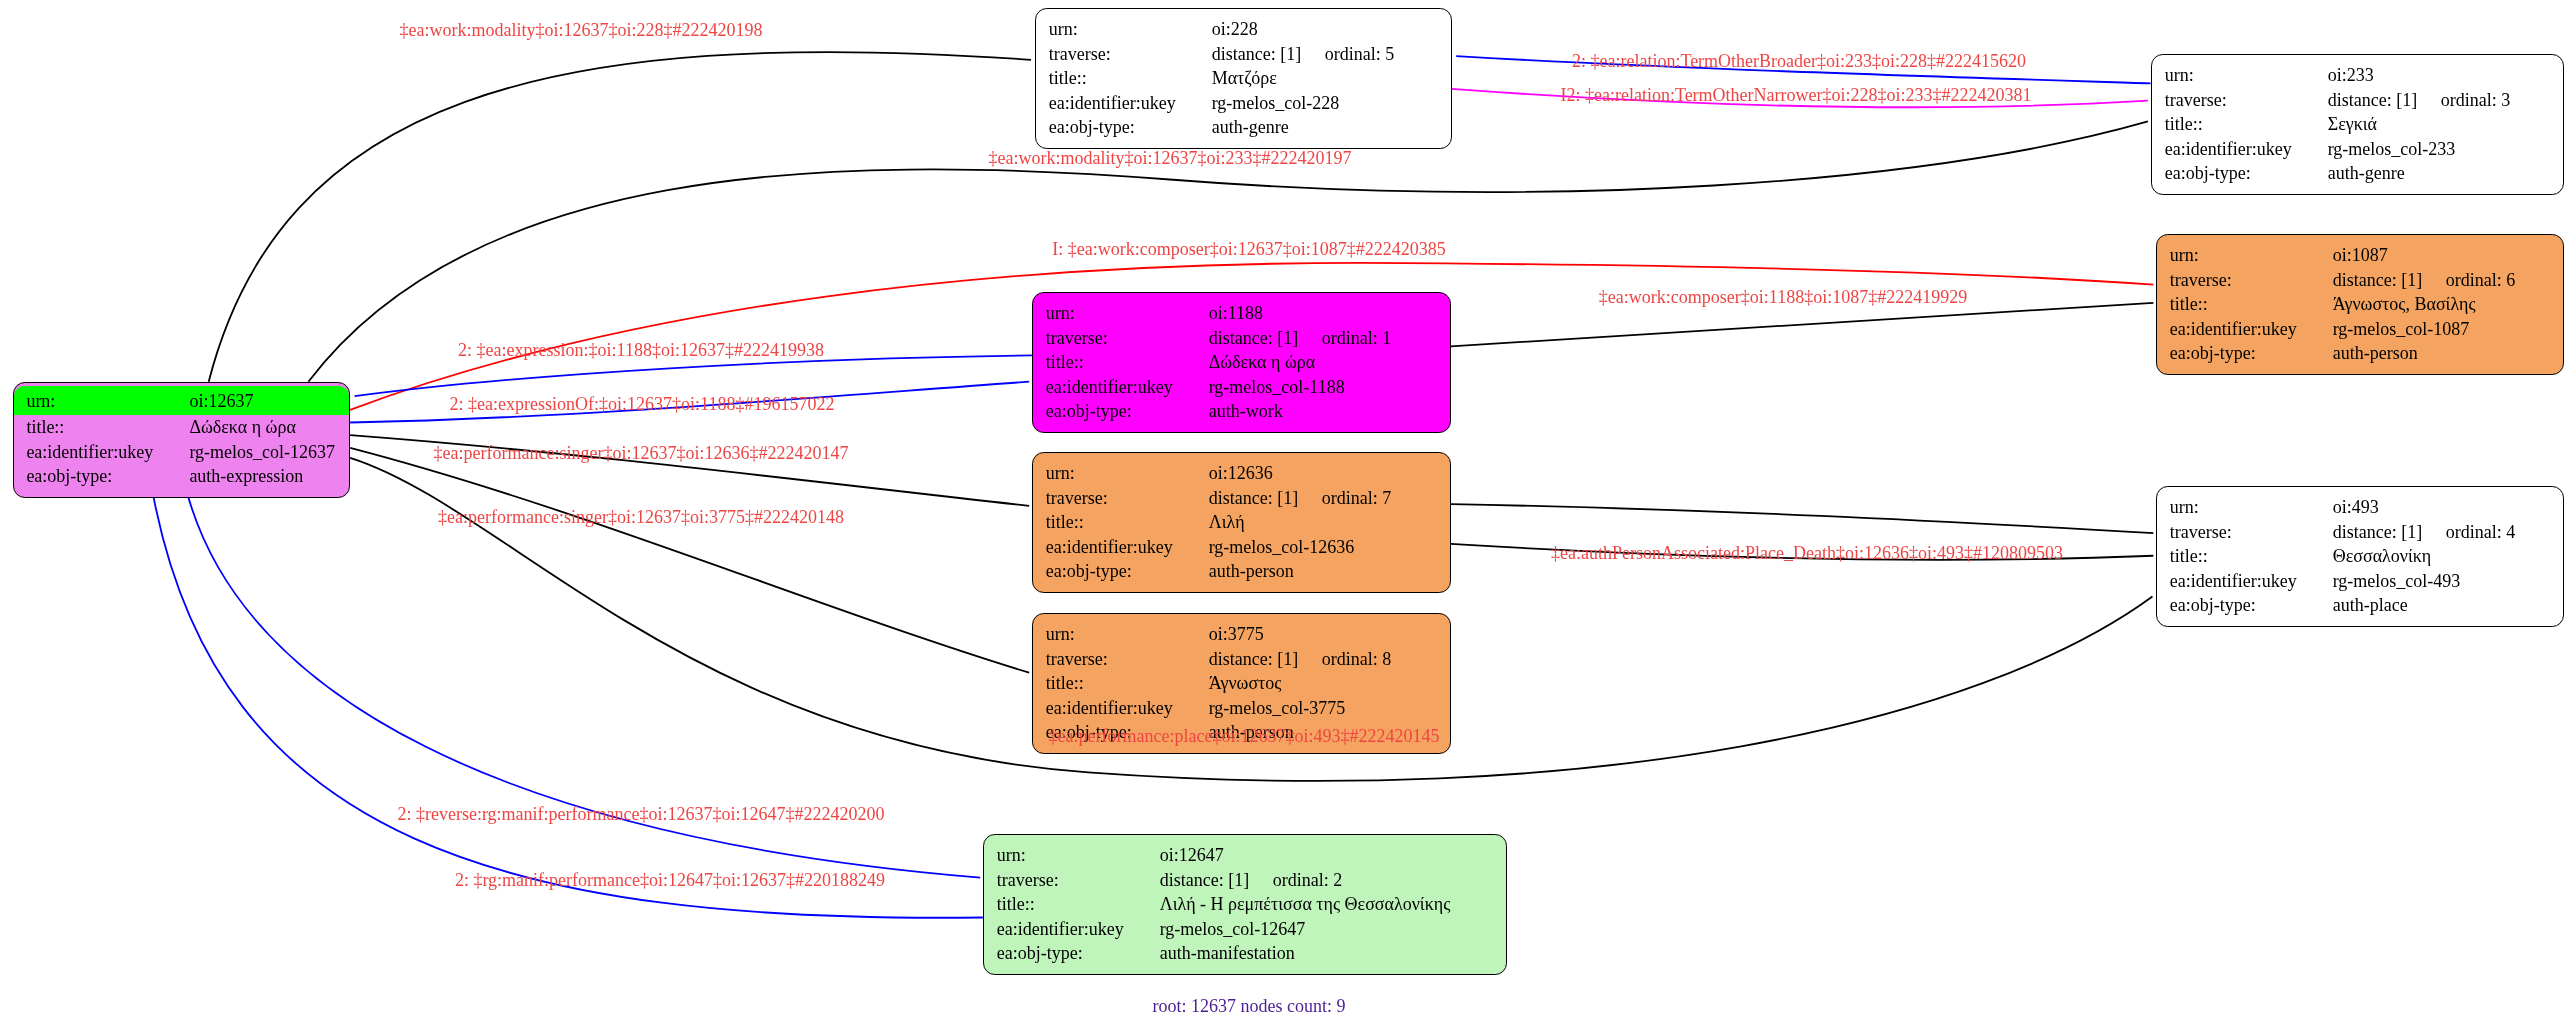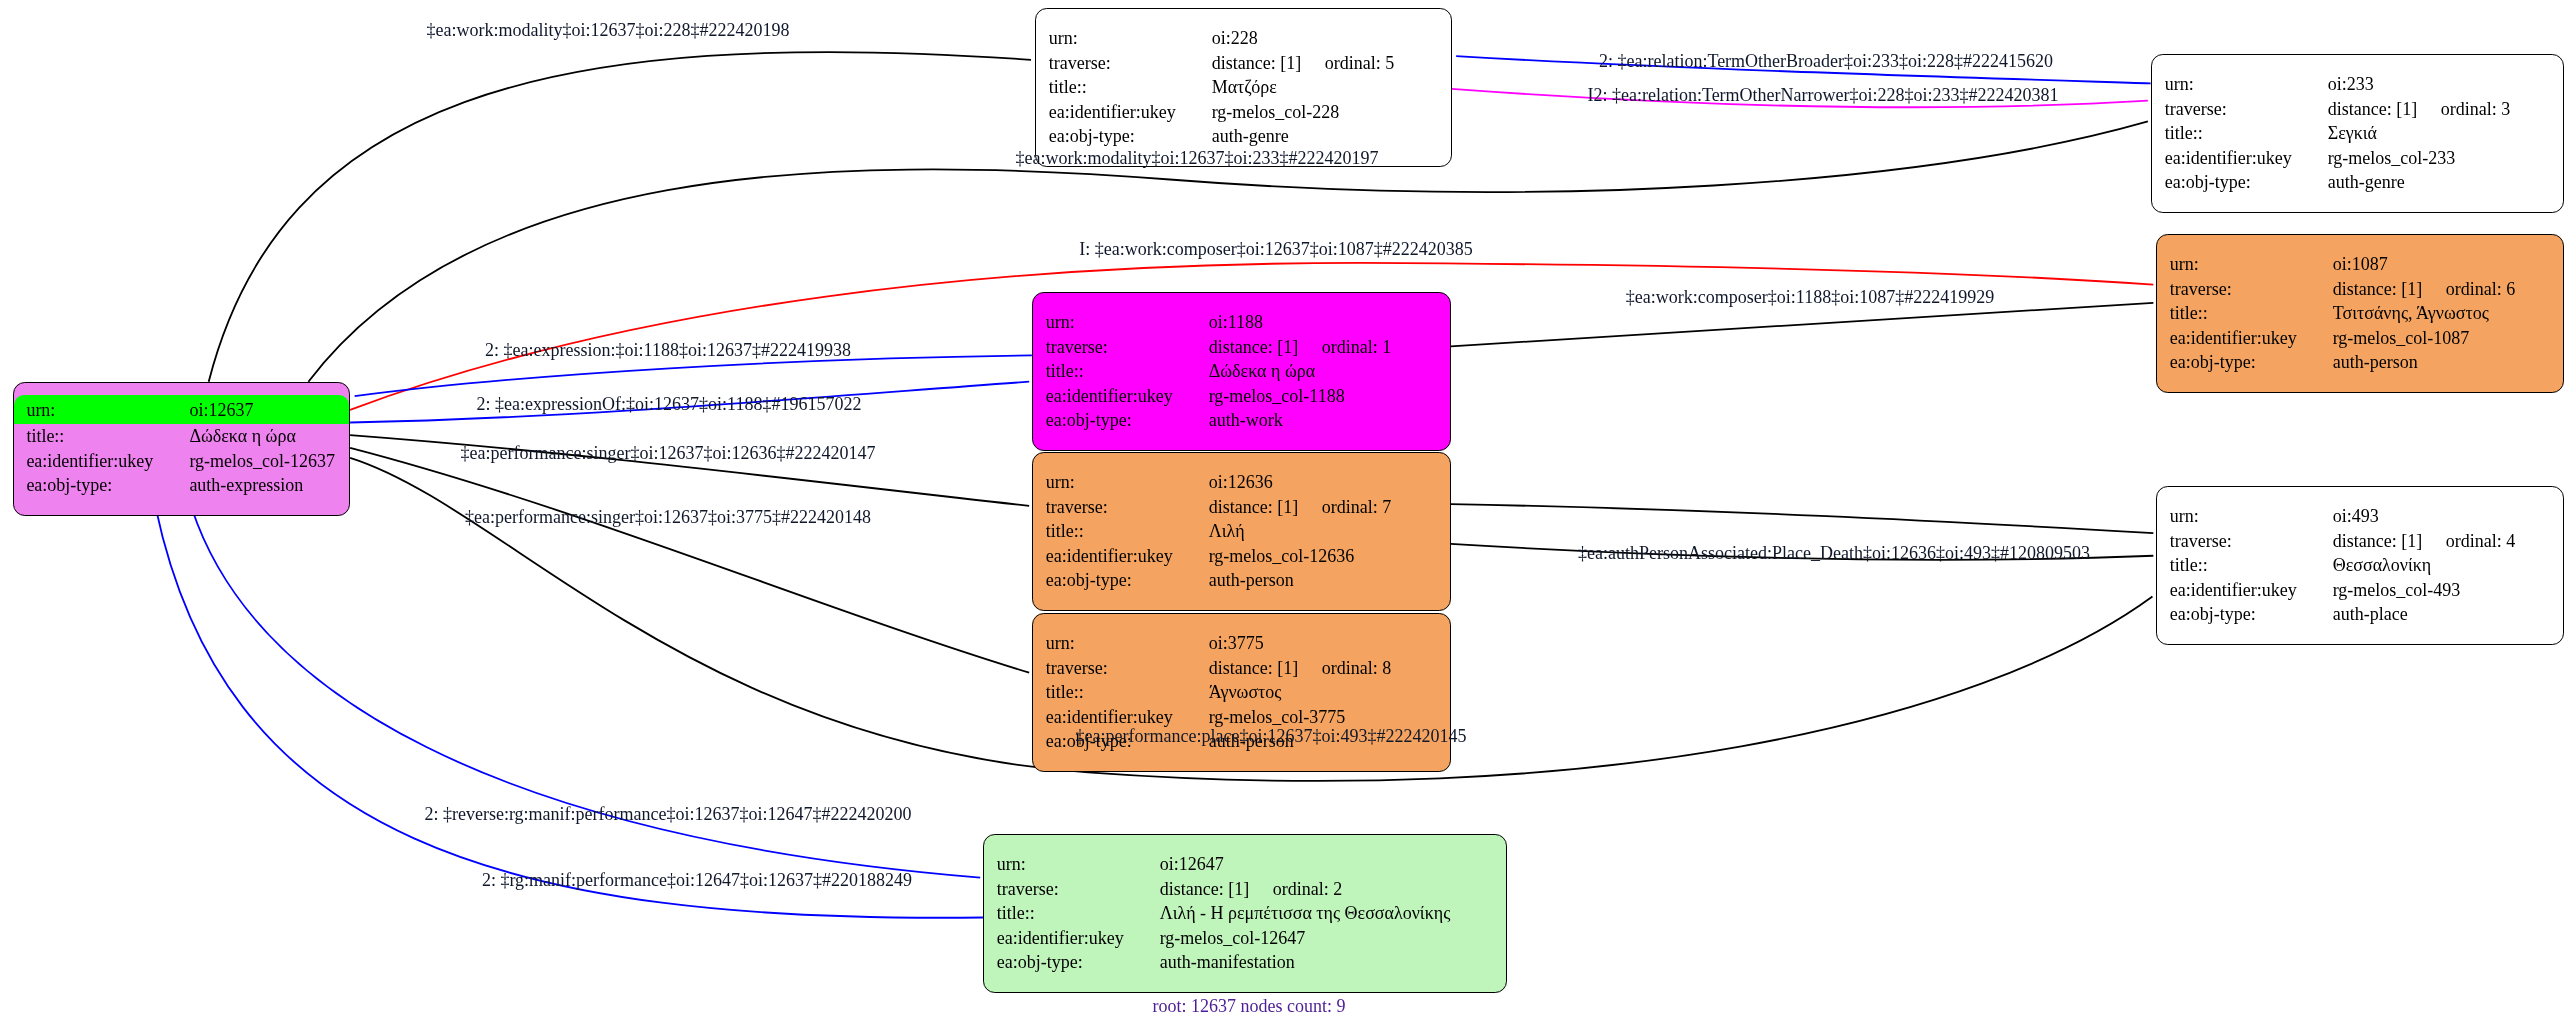--- a/index.html
+++ b/index.html
@@ -10,34 +10,34 @@
   .e-black{stroke:var(--edge-black);}
   .e-blue{stroke:var(--edge-blue);}
   .e-red{stroke:var(--edge-red);}
   .e-magenta{stroke:var(--edge-magenta);}
   .mh-black{fill:var(--edge-black);}
   .mh-blue{fill:var(--edge-blue);}
   .mh-red{fill:var(--edge-red);}
   .mh-magenta{fill:var(--edge-magenta);}
 
   .node{position:absolute;z-index:2;border:1.8px solid #000;border-radius:11.8px;
-        padding:17px 0;font-size:18px;box-sizing:border-box;background:#fff;}
+        padding:8px 0;font-size:18px;box-sizing:border-box;background:#fff;}
   .node .row{display:flex;align-items:baseline;height:24.5px;line-height:24.5px;padding:0 12.7px;white-space:nowrap;}
   .node .k{flex:0 0 163px;width:163px;}
   .node .ord{margin-left:23.6px;}
   .node.genre{background:var(--genre-fill);}
   .node.place{background:var(--place-fill);}
   .node.person{background:var(--person-fill);}
   .node.work{background:var(--work-fill);}
   .node.manifestation{background:var(--manifestation-fill);}
   .node.root{background:var(--root-fill);}
   .node.root .row-urn{background:var(--root-urn-fill);border-radius:10px 10px 0 0;margin-top:-5.4px;padding-top:3.6px;height:26px;}
 
   .edge-label{position:absolute;z-index:3;transform:translate(-50%,-50%);
-              white-space:nowrap;font-size:18px;color:#0f172a;margin-left:27px;}
+              white-space:nowrap;font-size:18px;color:#ef4444;}
   #caption{position:absolute;z-index:3;transform:translate(-50%,-50%);
            white-space:nowrap;font-size:18px;color:#4c1d95;}
 </style>
 </head>
 <body>
 
 <div id="canvas">
 
   <svg id="edge-layer" viewBox="0 0 2841 1135" xmlns="http://www.w3.org/2000/svg">
     <defs>
@@ -144,21 +144,21 @@
       <span class="k">urn:</span>
       <span class="v">oi:1087</span>
     </div>
     <div class="row">
       <span class="k">traverse:</span>
       <span class="v">distance: [1]</span>
       <span class="v ord">ordinal: 6</span>
     </div>
     <div class="row">
       <span class="k">title::</span>
-      <span class="v">Τσιτσάνης, Άγνωστος</span>
+      <span class="v">Άγνωστος, Βασίλης</span>
     </div>
     <div class="row">
       <span class="k">ea:identifier:ukey</span>
       <span class="v">rg-melos_col-1087</span>
     </div>
     <div class="row">
       <span class="k">ea:obj-type:</span>
       <span class="v">auth-person</span>
     </div>
   </div>

